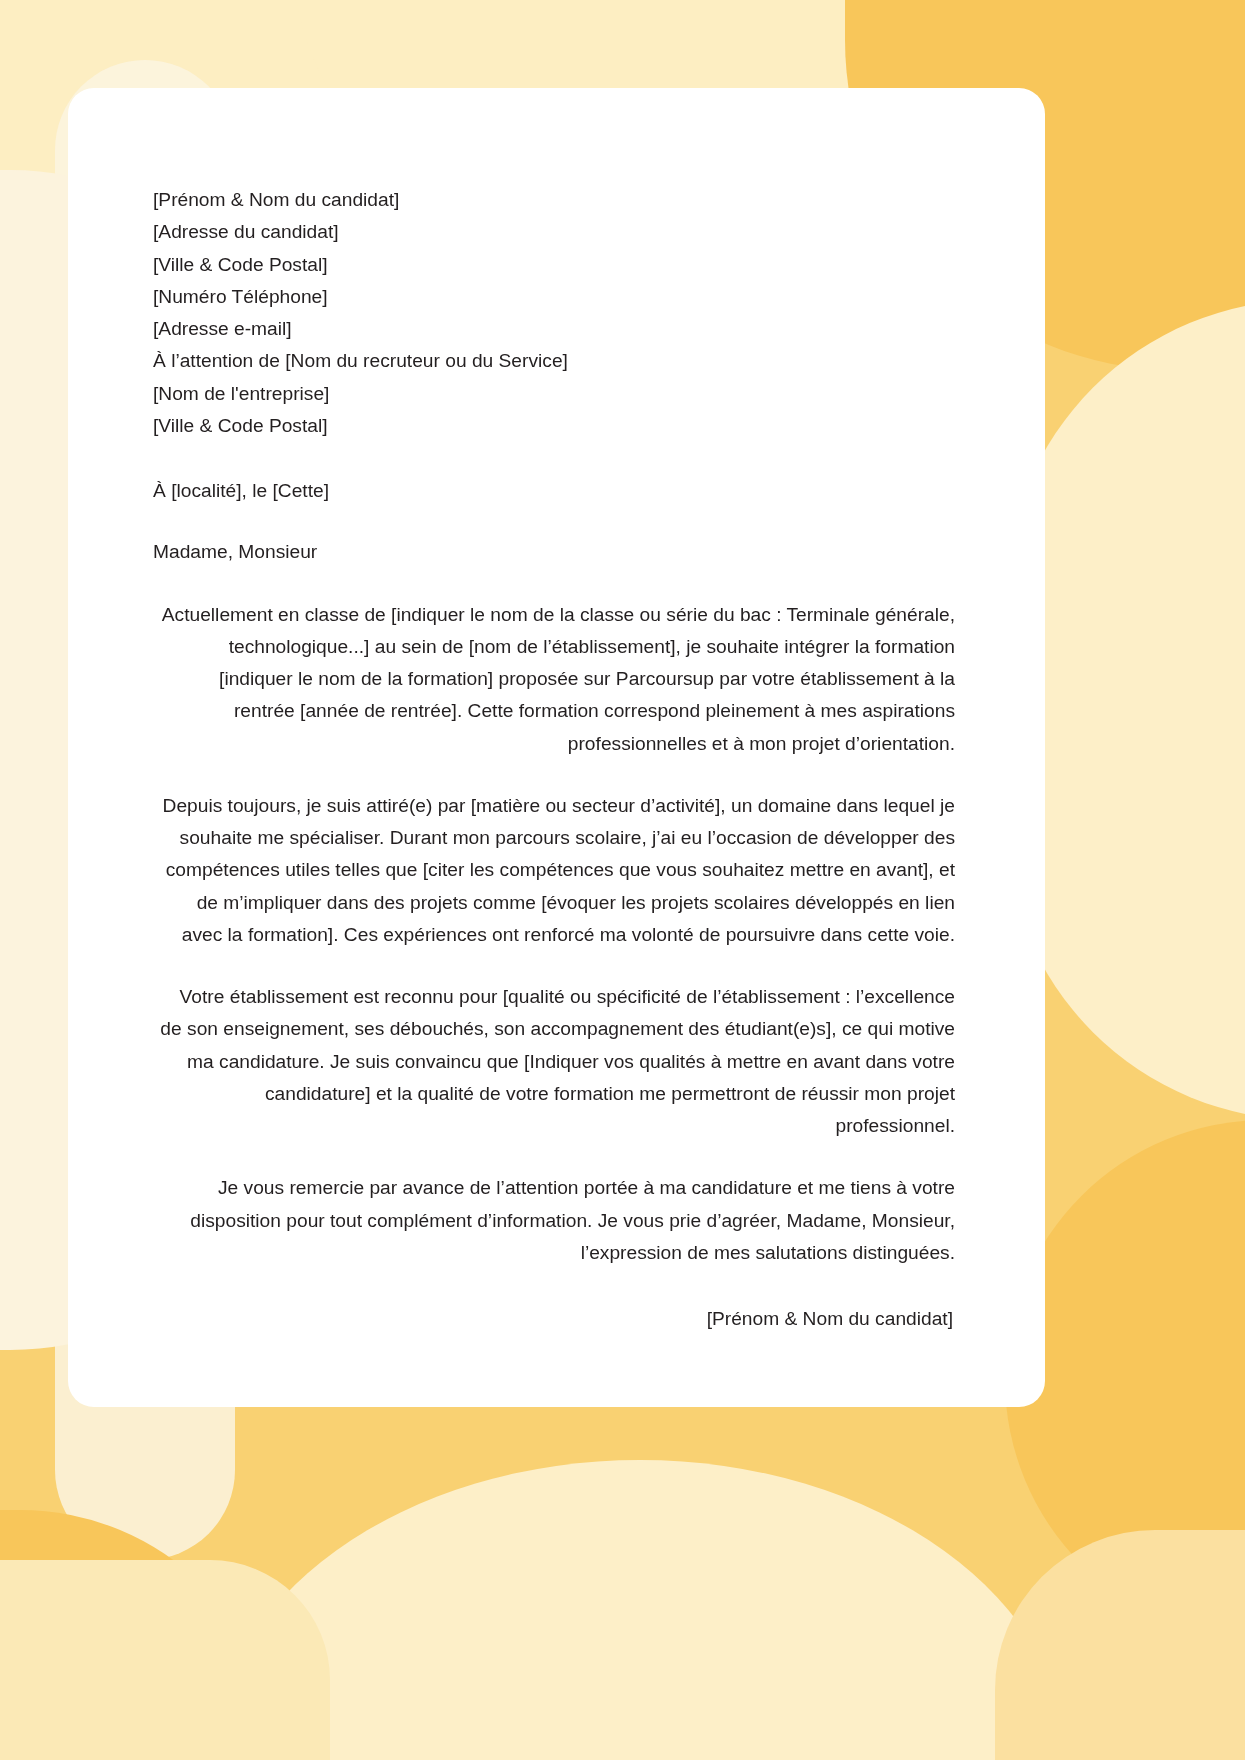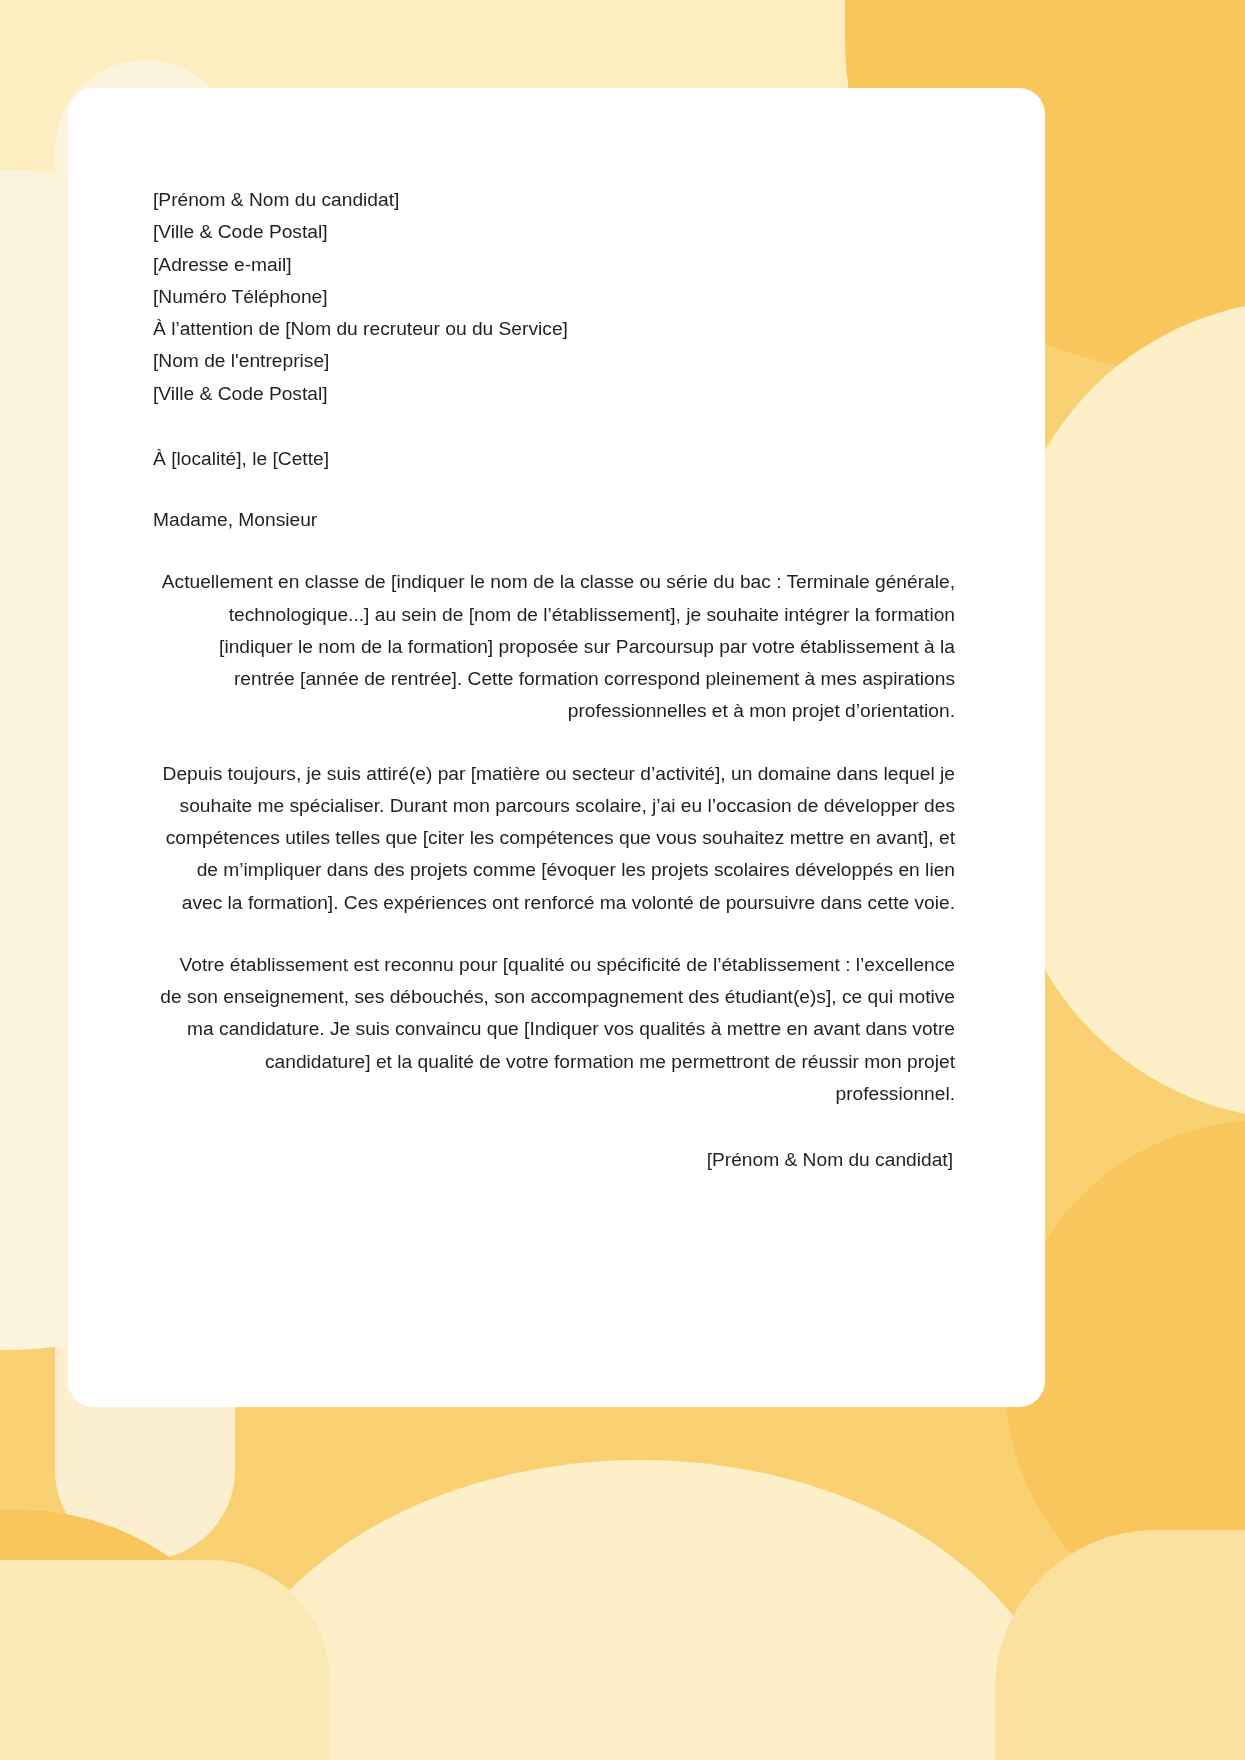--- a/index.html
+++ b/index.html
@@ -165,36 +165,38 @@
   <div class="blob blob-h"></div>
   <div class="blob blob-i"></div>
   <div class="blob blob-j"></div>
 </div>
 
 <div class="sheet">
   <div class="doc">
 
     <div class="sender-block">
       <div class="sender-line">[Prénom &amp; Nom du candidat]</div>
+      <div class="sender-line">[Adresse du candidat]</div>
       <div class="sender-line">[Ville &amp; Code Postal]</div>
+      <div class="sender-line">[Numéro Téléphone]</div>
       <div class="sender-line">[Adresse e-mail]</div>
-      <div class="sender-line">[Numéro Téléphone]</div>
     </div>
 
     <div class="recipient-block">
       <div class="recipient-line">À l’attention de [Nom du recruteur ou du Service]</div>
       <div class="recipient-line">[Nom de l'entreprise]</div>
       <div class="recipient-line">[Ville &amp; Code Postal]</div>
     </div>
 
     <div class="date-line">À [localité], le [Cette]</div>
 
 
     <div class="salutation">Madame, Monsieur</div>
 
     <p class="para">Actuellement en classe de [indiquer le nom de la classe ou série du bac : Terminale générale, technologique...] au sein de [nom de l’établissement], je souhaite intégrer la formation [indiquer le nom de la formation] proposée sur Parcoursup par votre établissement à la rentrée [année de rentrée]. Cette formation correspond pleinement à mes aspirations professionnelles et à mon projet d’orientation.</p>
     <p class="para">Depuis toujours, je suis attiré(e) par [matière ou secteur d’activité], un domaine dans lequel je souhaite me spécialiser. Durant mon parcours scolaire, j’ai eu l’occasion de développer des compétences utiles telles que [citer les compétences que vous souhaitez mettre en avant], et de m’impliquer dans des projets comme [évoquer les projets scolaires développés en lien avec la formation]. Ces expériences ont renforcé ma volonté de poursuivre dans cette voie.</p>
     <p class="para">Votre établissement est reconnu pour [qualité ou spécificité de l’établissement : l’excellence de son enseignement, ses débouchés, son accompagnement des étudiant(e)s], ce qui motive ma candidature. Je suis convaincu que [Indiquer vos qualités à mettre en avant dans votre candidature] et la qualité de votre formation me permettront de réussir mon projet professionnel.</p>
+    <p class="para">Je vous remercie par avance de l’attention portée à ma candidature et me tiens à votre disposition pour tout complément d’information. Je vous prie d’agréer, Madame, Monsieur, l’expression de mes salutations distinguées.</p>
 
     <div class="signature">[Prénom &amp; Nom du candidat]</div>
 
   </div>
 </div>
 
 </body></html>

